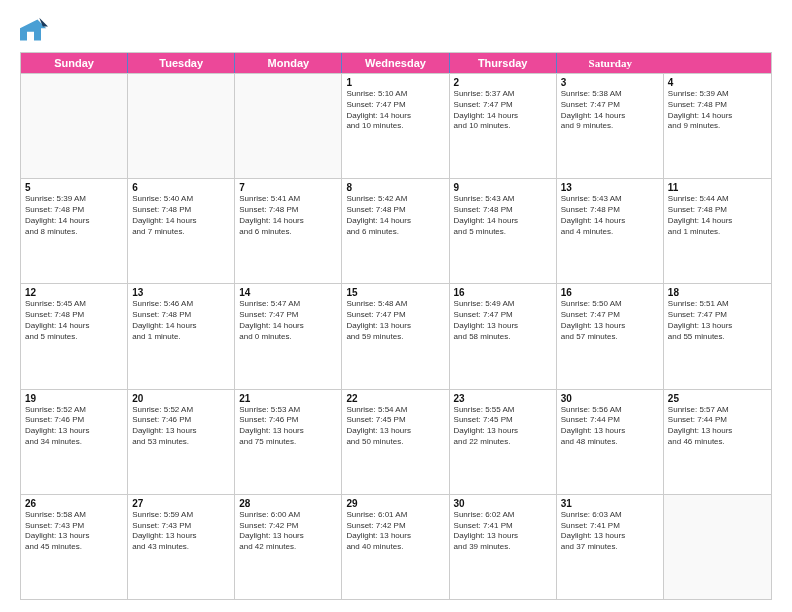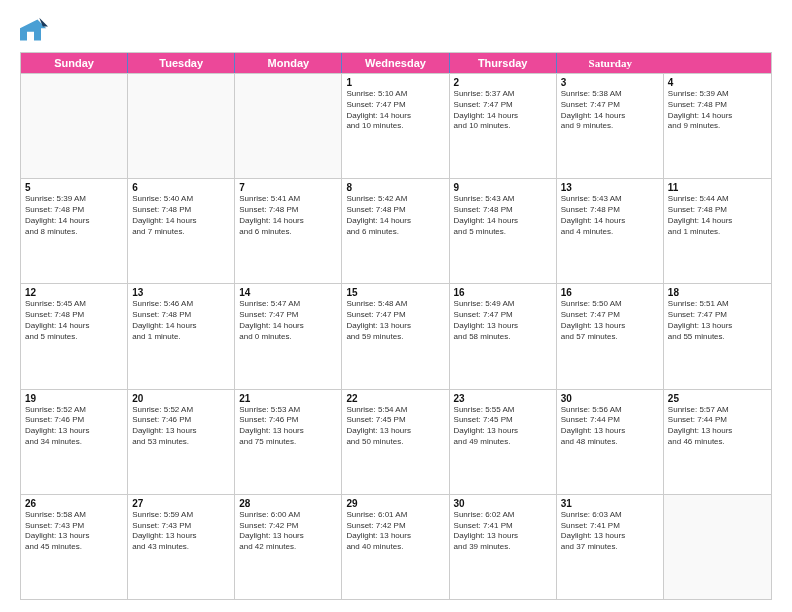--- a/index.html
+++ b/index.html
@@ -303,21 +303,21 @@
             <div class="cell-text">Sunrise: 5:54 AM</div>
             <div class="cell-text">Sunset: 7:45 PM</div>
             <div class="cell-text">Daylight: 13 hours</div>
             <div class="cell-text">and 50 minutes.</div>
           </div>
           <div class="cal-cell">
             <div class="day-num">23</div>
             <div class="cell-text">Sunrise: 5:55 AM</div>
             <div class="cell-text">Sunset: 7:45 PM</div>
             <div class="cell-text">Daylight: 13 hours</div>
-            <div class="cell-text">and 49 minutes.</div>
+            <div class="cell-text">and 22 minutes.</div>
           </div>
           <div class="cal-cell">
             <div class="day-num">30</div>
             <div class="cell-text">Sunrise: 5:56 AM</div>
             <div class="cell-text">Sunset: 7:44 PM</div>
             <div class="cell-text">Daylight: 13 hours</div>
             <div class="cell-text">and 48 minutes.</div>
           </div>
           <div class="cal-cell">
             <div class="day-num">25</div>

